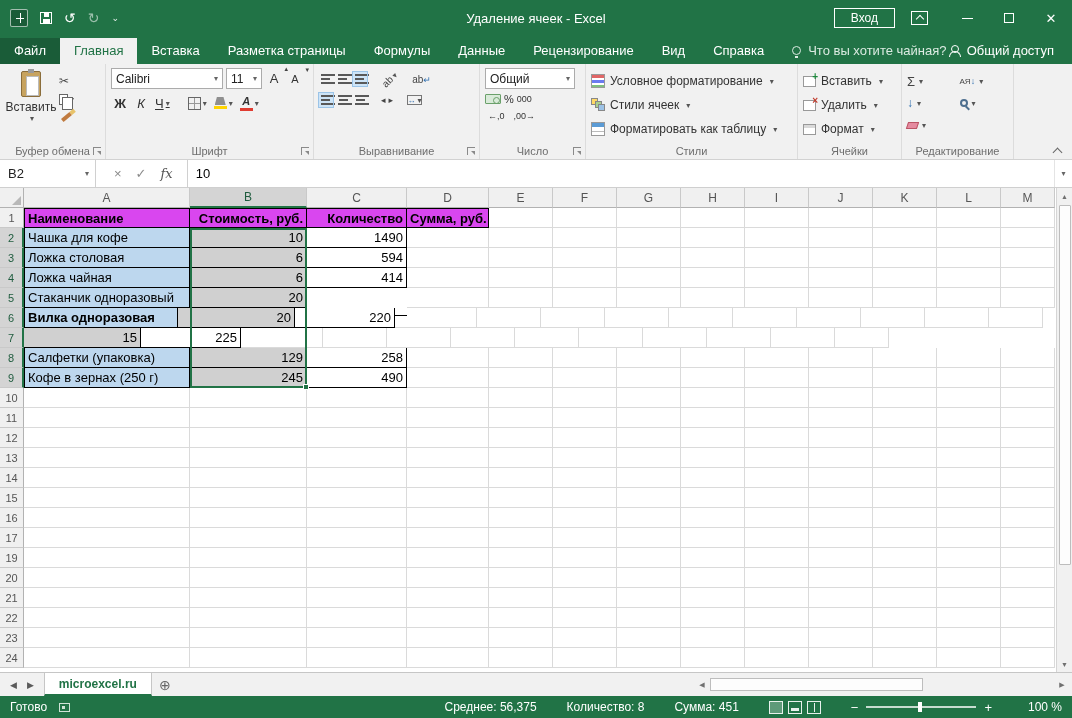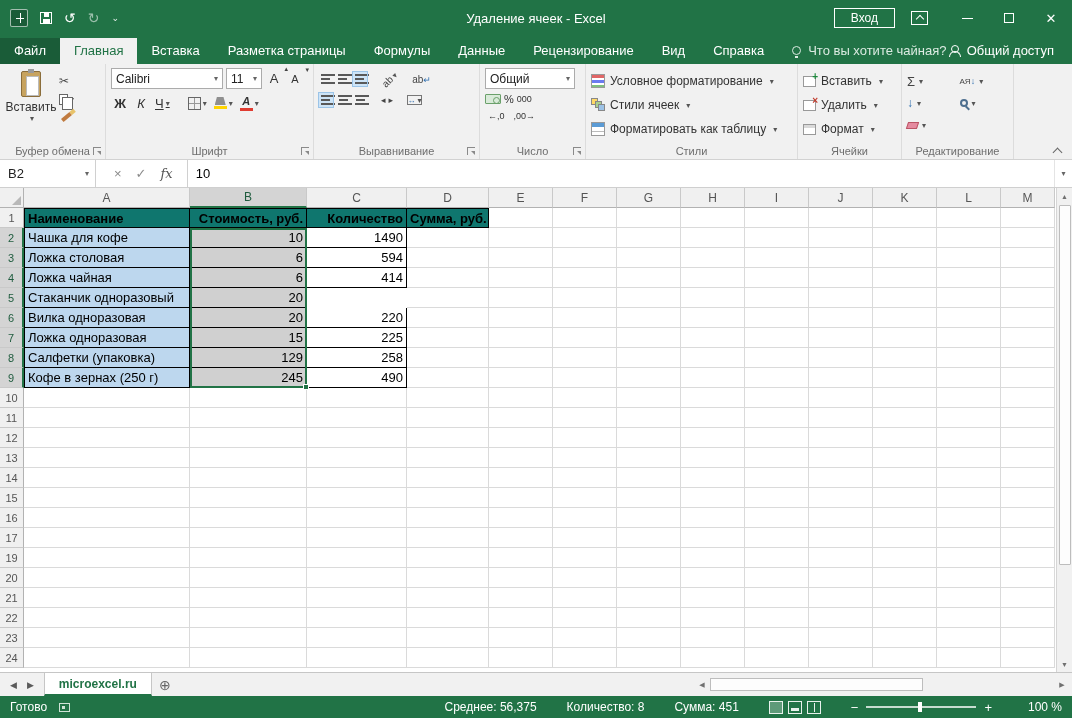--- a/index.html
+++ b/index.html
@@ -171,21 +171,21 @@
   #ghead { display:flex; height:20px; }
   .corner { width:24px; height:20px; background:#f0f0f0; border-right:1px solid #b2b2b2; border-bottom:1px solid #b2b2b2; position:relative; flex:none; }
   .corner::after { content:""; position:absolute; right:2px; bottom:2px; border-bottom:9px solid #b8b8b8; border-left:9px solid transparent; }
   .chdr { height:20px; background:#f0f0f0; border-right:1px solid #c9c9c9; border-bottom:1px solid #b2b2b2; font-size:12px; color:#555; display:flex; align-items:center; justify-content:center; flex:none; cursor:pointer; }
   .chdr.sel { background:#d4d4d4; border-bottom:2px solid #217346; color:#1f5c3e; }
   .grow { display:flex; height:20px; }
   .rhdr { width:24px; background:#f0f0f0; border-right:1px solid #b2b2b2; border-bottom:1px solid #c9c9c9; font-size:11px; color:#555; display:flex; align-items:center; justify-content:center; flex:none; cursor:pointer; }
   .rhdr.sel { background:#d4d4d4; border-right:2px solid #217346; color:#1f5c3e; }
   .cell { border-right:1px solid #dadada; border-bottom:1px solid #dadada; font-size:13px; color:#000; padding:0 3px; display:flex; align-items:center; white-space:nowrap; overflow:hidden; flex:none; cursor:cell; }
   .cell.num { justify-content:flex-end; }
-  .cell.yellow { background:#0f766e; font-weight:bold; border-right:1px solid #000; border-bottom:1px solid #000; border-top:1px solid #000; }
+  .cell.yellow { background:#d946ef; font-weight:bold; border-right:1px solid #000; border-bottom:1px solid #000; border-top:1px solid #000; }
   .cell.blue { background:#bdd7ee; border-right:1px solid #000; border-bottom:1px solid #000; }
   .cell.gray { background:#d0d0d0; border-right:1px solid #000; border-bottom:1px solid #000; }
   .cell.white { background:#ffffff; border-right:1px solid #000; border-bottom:1px solid #000; }
   .cell.bl { border-left:1px solid #000; }
   #sel-overlay { position:absolute; left:190px; top:40px; width:117px; height:160px; border:2px solid #217346; pointer-events:none; }
   #sel-overlay .handle { position:absolute; right:-4px; bottom:-4px; width:6px; height:6px; background:#217346; border:1px solid #fff; }
 
   
   #vscroll { position:absolute; top:188px; right:0; width:16px; height:484px; background:#f1f1f1; border-left:1px solid #d5d5d5; display:flex; flex-direction:column; align-items:center; }
   .vs-arrow { height:16px; display:flex; align-items:center; justify-content:center; font-size:7px; color:#707070; width:100%; cursor:pointer; }
@@ -587,37 +587,36 @@
           <div class="cell" style="width: 64px;"></div>
           <div class="cell" style="width: 64px;"></div>
           <div class="cell" style="width: 64px;"></div>
           <div class="cell" style="width: 64px;"></div>
           <div class="cell" style="width: 64px;"></div>
           <div class="cell" style="width: 64px;"></div>
           <div class="cell" style="width: 54px;"></div>
         </div>
         <div class="grow">
           <div class="rhdr sel">6</div>
-          <div class="cell blue bl" style="width: 166px;">Вилка одноразовая</div>
+          <div class="cell blue bl" style="width: 154px; font-weight: bold;">Вилка одноразовая</div>
           <div class="cell gray num" style="width: 117px;">20</div>
           <div class="cell white num" style="width: 100px;">220</div>
           <div class="cell" style="width: 82px;"></div>
           <div class="cell" style="width: 64px;"></div>
           <div class="cell" style="width: 64px;"></div>
           <div class="cell" style="width: 64px;"></div>
           <div class="cell" style="width: 64px;"></div>
           <div class="cell" style="width: 64px;"></div>
           <div class="cell" style="width: 64px;"></div>
           <div class="cell" style="width: 64px;"></div>
           <div class="cell" style="width: 64px;"></div>
           <div class="cell" style="width: 54px;"></div>
         </div>
         <div class="grow">
           <div class="rhdr sel">7</div>
-          <div class="cell blue bl" style="width: 166px;">Ложка одноразовая</div>
           <div class="cell gray num" style="width: 117px;">15</div>
           <div class="cell white num" style="width: 100px;">225</div>
           <div class="cell" style="width: 82px;"></div>
           <div class="cell" style="width: 64px;"></div>
           <div class="cell" style="width: 64px;"></div>
           <div class="cell" style="width: 64px;"></div>
           <div class="cell" style="width: 64px;"></div>
           <div class="cell" style="width: 64px;"></div>
           <div class="cell" style="width: 64px;"></div>
           <div class="cell" style="width: 64px;"></div>

